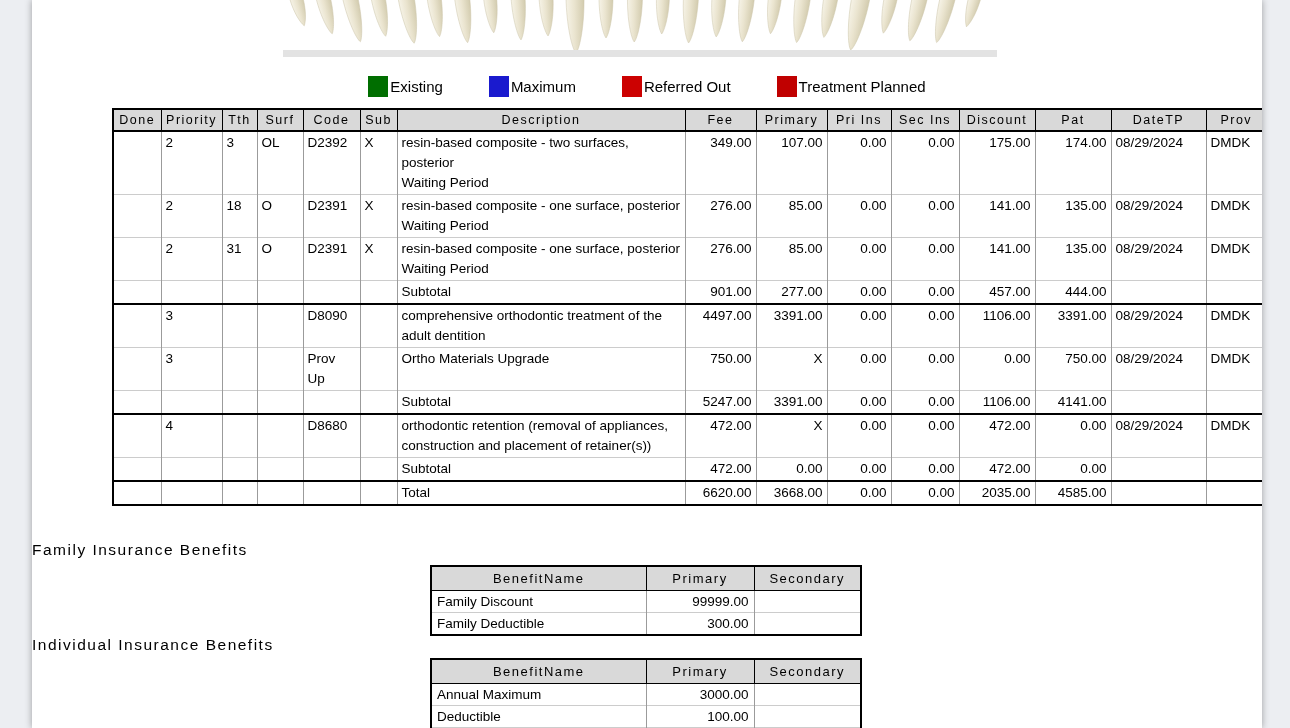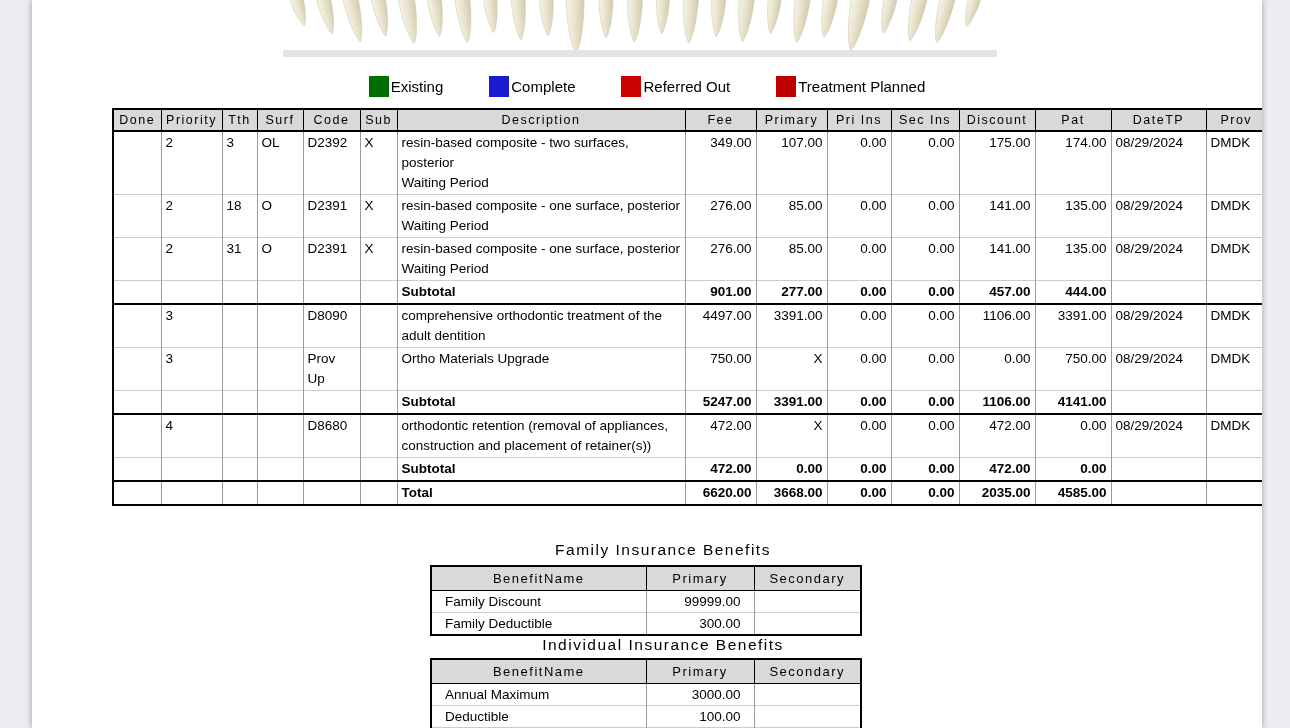--- a/index.html
+++ b/index.html
@@ -16,28 +16,28 @@
   
   table.tp{position:absolute;left:36px;top:108px;width:1154px;border-collapse:collapse;
     table-layout:fixed;font-size:13.5px;border:2px solid #000;margin-left:44px;}
   table.tp td{padding:1px 4px;line-height:20px;vertical-align:top;
     border-left:1px solid #9b9b9b;border-top:1px solid #cccccc;overflow:hidden;}
   table.tp td:first-child{border-left:none;}
   table.tp tr.head td{background:#d9d9d9;border:1px solid #000;border-bottom:2px solid #000;
     text-align:center;letter-spacing:1.5px;font-size:12.5px;line-height:18px;padding:1px 1px;
     white-space:nowrap;}
   table.tp tr.group-end td{border-bottom:2px solid #000;}
-  table.tp tr.bold td{font-weight:bold;}
+  table.tp tr.bold td{font-weight:normal;}
   td.r{text-align:right;} td.c{text-align:left;}
   
-  .ben-title{position:absolute;left:16px;width:100%;text-align:center;font-size:15.5px;
+  .ben-title{position:absolute;left:0;width:100%;font-size:15.5px;
     letter-spacing:1.5px;line-height:22px;}
   table.ben{position:absolute;left:398px;width:430px;border-collapse:collapse;
     table-layout:fixed;font-size:13.5px;border:2px solid #000;}
-  table.ben td{padding:0 13px;line-height:21px;border-left:1px solid #9b9b9b;
+  table.ben td{padding:0 5px;line-height:21px;border-left:1px solid #9b9b9b;
     border-top:1px solid #cccccc;overflow:hidden;white-space:nowrap;}
   table.ben td:first-child{border-left:none;}
   table.ben tr.head td{background:#d9d9d9;border:1px solid #000;border-bottom:1px solid #000;
     text-align:center;letter-spacing:1.5px;line-height:23px;font-size:13px;}
   #family-table{top:565px;} #family-title{top:539px;}
   #indiv-table{top:658px;}  #indiv-title{top:634px;}
 </style>
 </head>
 <body>
 
@@ -106,21 +106,21 @@
       </svg>
   </div>
 
   <div class="legend" id="legend">
       <div class="legend-item">
         <span class="swatch" style="background: rgb(0, 110, 0);"></span>
         <span>Existing</span>
       </div>
       <div class="legend-item">
         <span class="swatch" style="background: rgb(26, 26, 206);"></span>
-        <span>Complete</span>
+        <span>Maximum</span>
       </div>
       <div class="legend-item">
         <span class="swatch" style="background: rgb(204, 1, 1);"></span>
         <span>Referred Out</span>
       </div>
       <div class="legend-item">
         <span class="swatch" style="background: rgb(192, 0, 0);"></span>
         <span>Treatment Planned</span>
       </div>
     </div>

